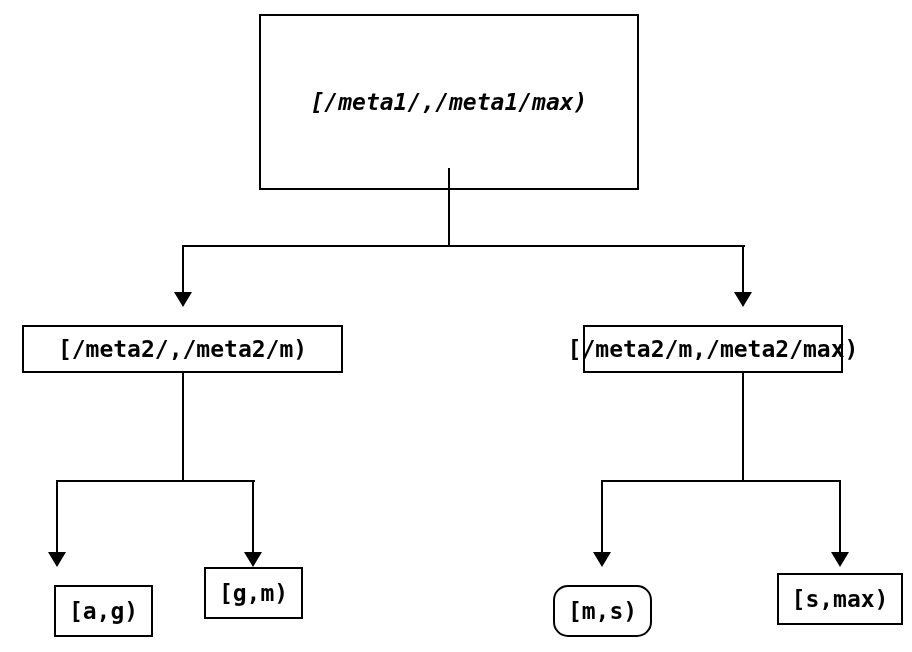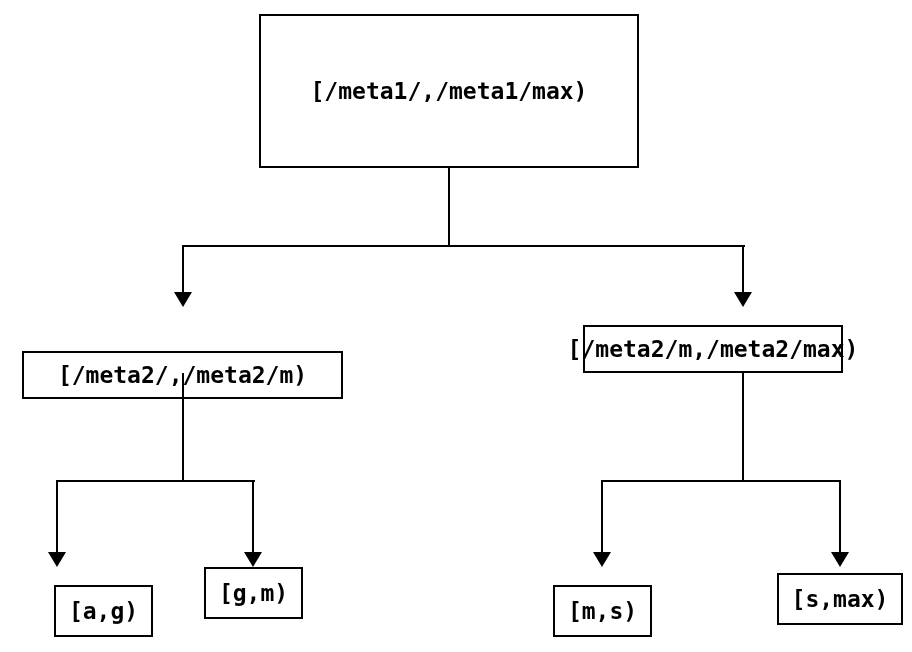--- a/index.html
+++ b/index.html
@@ -37,26 +37,26 @@
   .arrow-down {
     position: absolute;
     width: 0;
     height: 0;
     border-left: 9px solid transparent;
     border-right: 9px solid transparent;
     border-top: 15px solid #000000;
   }
 
   
-  #node-root        { left: 259px; top: 14px;  width: 380px; height: 154px; }
-  #node-meta2-low   { left: 22px;  top: 325px; width: 321px; height: 48px; margin-top: 26px; }
+  #node-root        { left: 259px; top: 14px;  width: 380px; height: 176px; font-style: italic; }
+  #node-meta2-low   { left: 22px;  top: 325px; width: 321px; height: 48px; }
   #node-meta2-high  { left: 583px; top: 325px; width: 260px; height: 48px; }
   #node-leaf-ag     { left: 8px;   top: 585px; width: 99px;  height: 52px; margin-left: 46px; }
   #node-leaf-gm     { left: 204px; top: 567px; width: 99px;  height: 52px; }
-  #node-leaf-ms     { left: 553px; top: 585px; width: 99px;  height: 52px; }
+  #node-leaf-ms     { left: 553px; top: 585px; width: 99px;  height: 52px; border-radius: 15px; }
   #node-leaf-smax   { left: 777px; top: 573px; width: 126px; height: 52px; }
 
   
   #edge-root-trunk      { left: 448px; top: 168px; height: 79px; }
   #edge-l1-bar          { left: 182px; top: 245px; width: 563px; }
   #edge-l1-left-drop    { left: 182px; top: 245px; height: 49px; }
   #edge-l1-right-drop   { left: 742px; top: 245px; height: 49px; }
   #arrow-l1-left        { left: 174px; top: 292px; }
   #arrow-l1-right       { left: 734px; top: 292px; }
 

